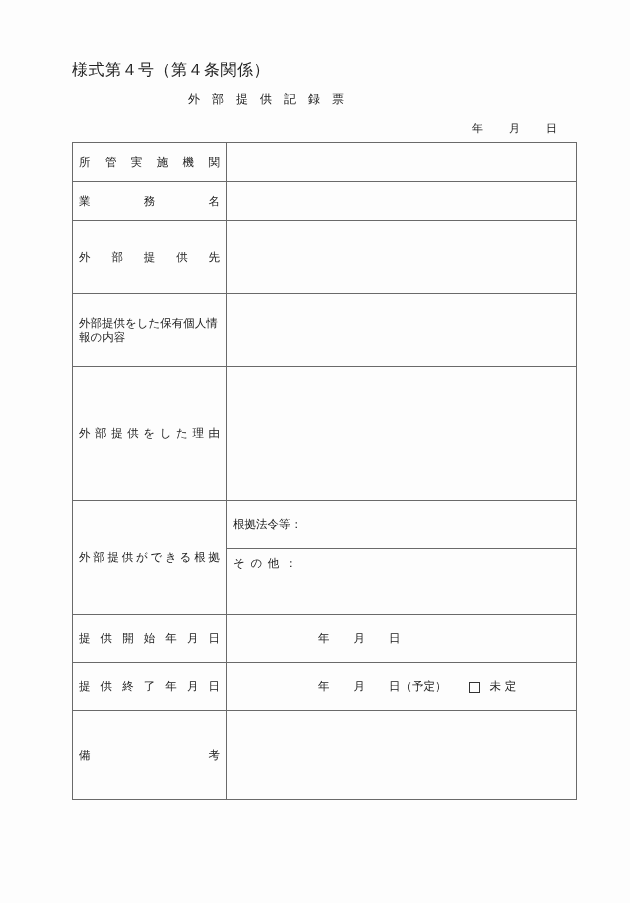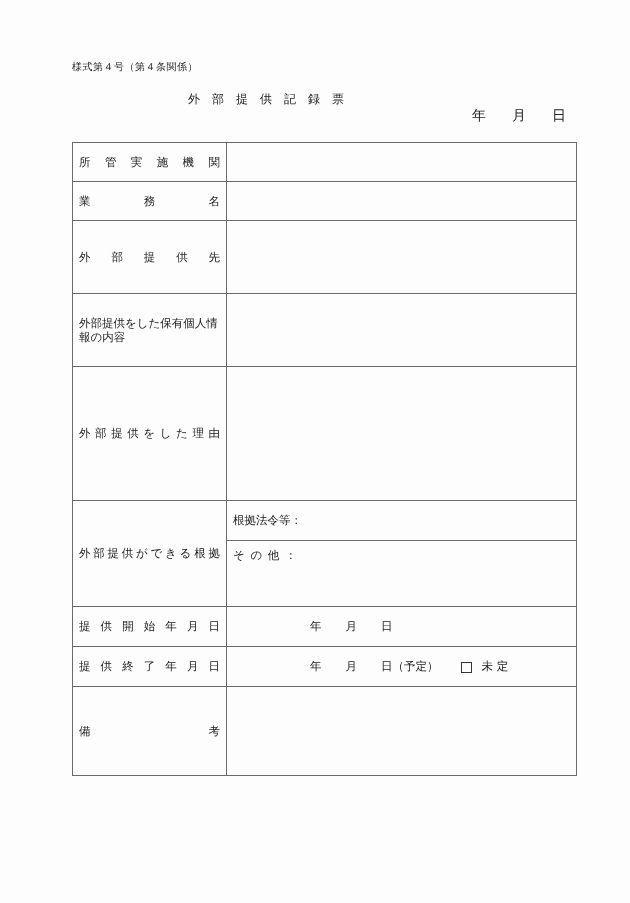--- a/index.html
+++ b/index.html
@@ -1,29 +1,29 @@
 <!DOCTYPE html>
 <html><head>
 <meta charset="utf-8">
 <style>
   html, body { margin:0; padding:0; }
   body {
     width:630px; height:903px; background:#fdfdfd; position:relative; overflow:hidden;
     font-family: "DejaVu Serif", "Liberation Serif", serif; color:#222;
   }
-  .form-no { position:absolute; left:72px; top:60px; font-size:10px; letter-spacing:0.5px; }
+  .form-no { position:absolute; left:72px; top:60px; font-size:16px; letter-spacing:0.5px; }
   .title { position:absolute; left:0; width:532px; top:91px; text-align:center; font-size:12px; }
   .title span { margin:0 6px; }
-  .date-line { position:absolute; left:470px; top:107px; font-size:14px; }
+  .date-line { position:absolute; left:470px; top:121px; font-size:11px; }
   .date-line span { display:inline-block; }
   table.form {
     position:absolute; left:72px; top:142px; width:505px; border-collapse:collapse;
     font-size:11.5px;
   }
-  table.form td { border:1.3px solid #6a6a6a; padding:8px; vertical-align:middle; }
+  table.form td { border:1.3px solid #6a6a6a; padding:16px; vertical-align:middle; }
   td.label { width:141px; padding:0 6px !important; }
   .spread { display:flex; justify-content:space-between; }
   .label-wrap { line-height:14px; font-size:11.5px; }
   td.sub { padding-left:6px !important; }
   .date-fields { display:flex; padding-left:75px; }
   .date-fields span { display:inline-block; }
   .checkbox { display:inline-block; width:9px; height:9px; border:1px solid #333; vertical-align:middle; margin-right:10px; }
 </style>
 </head>
 <body>

